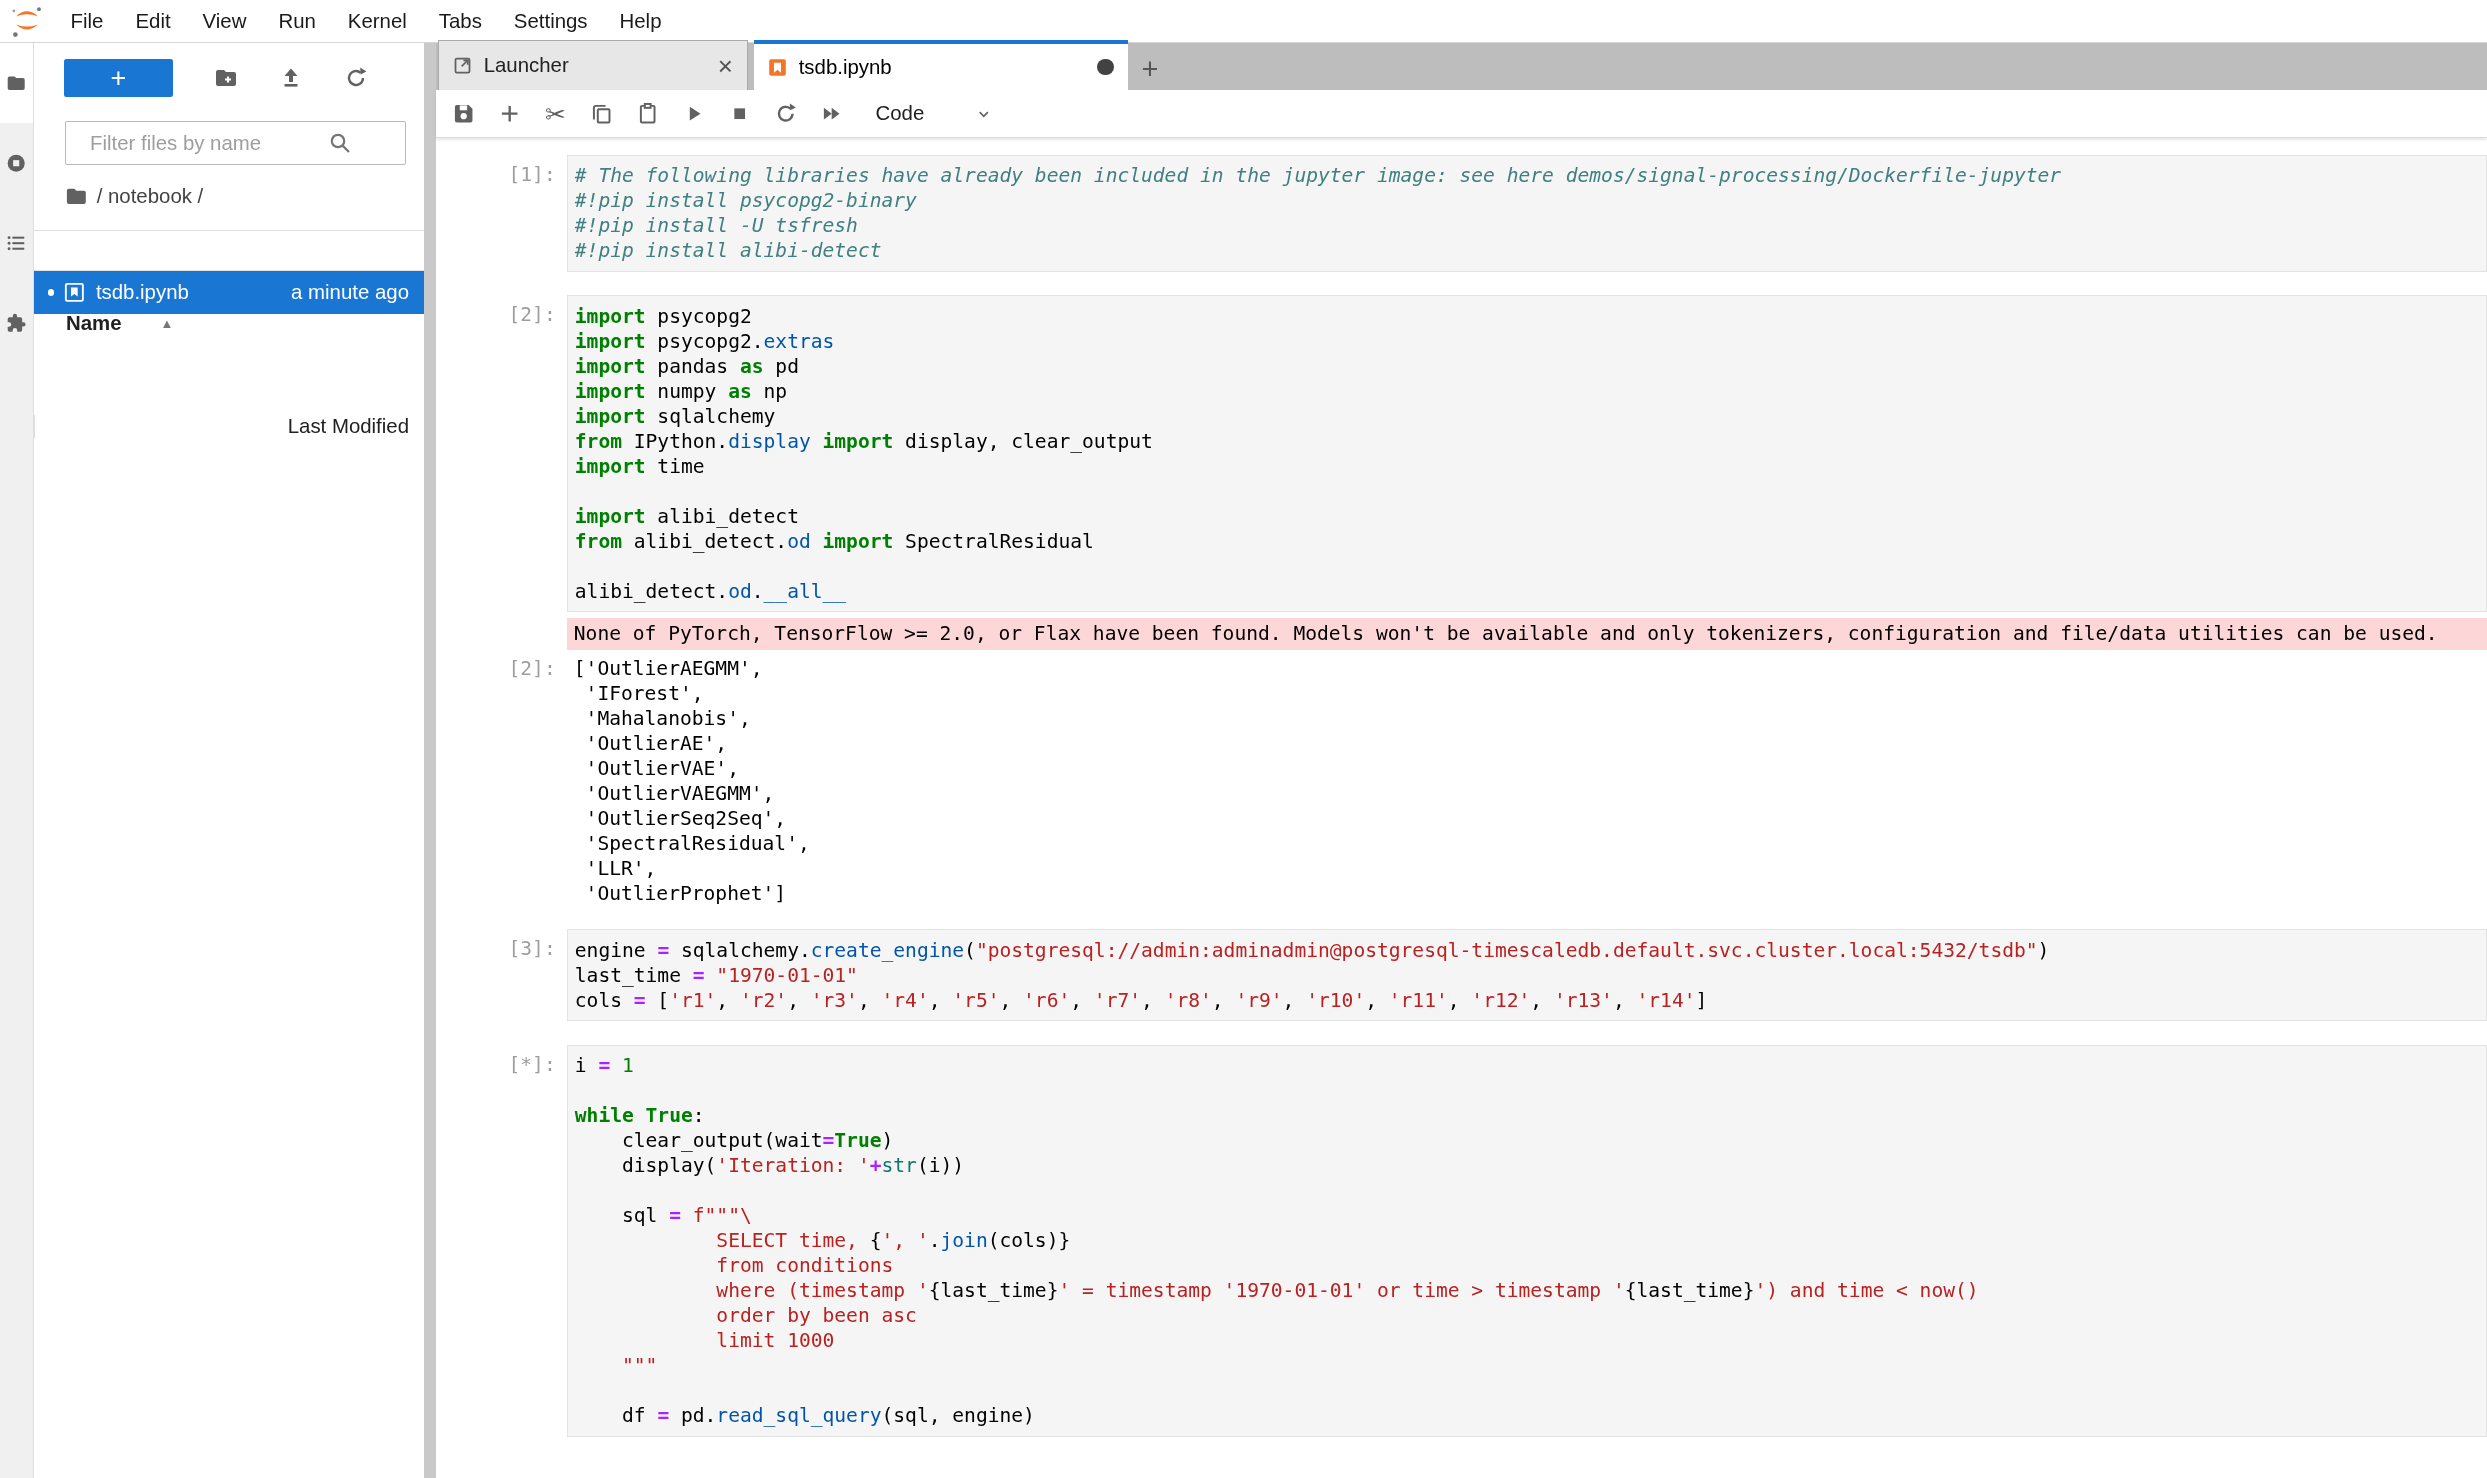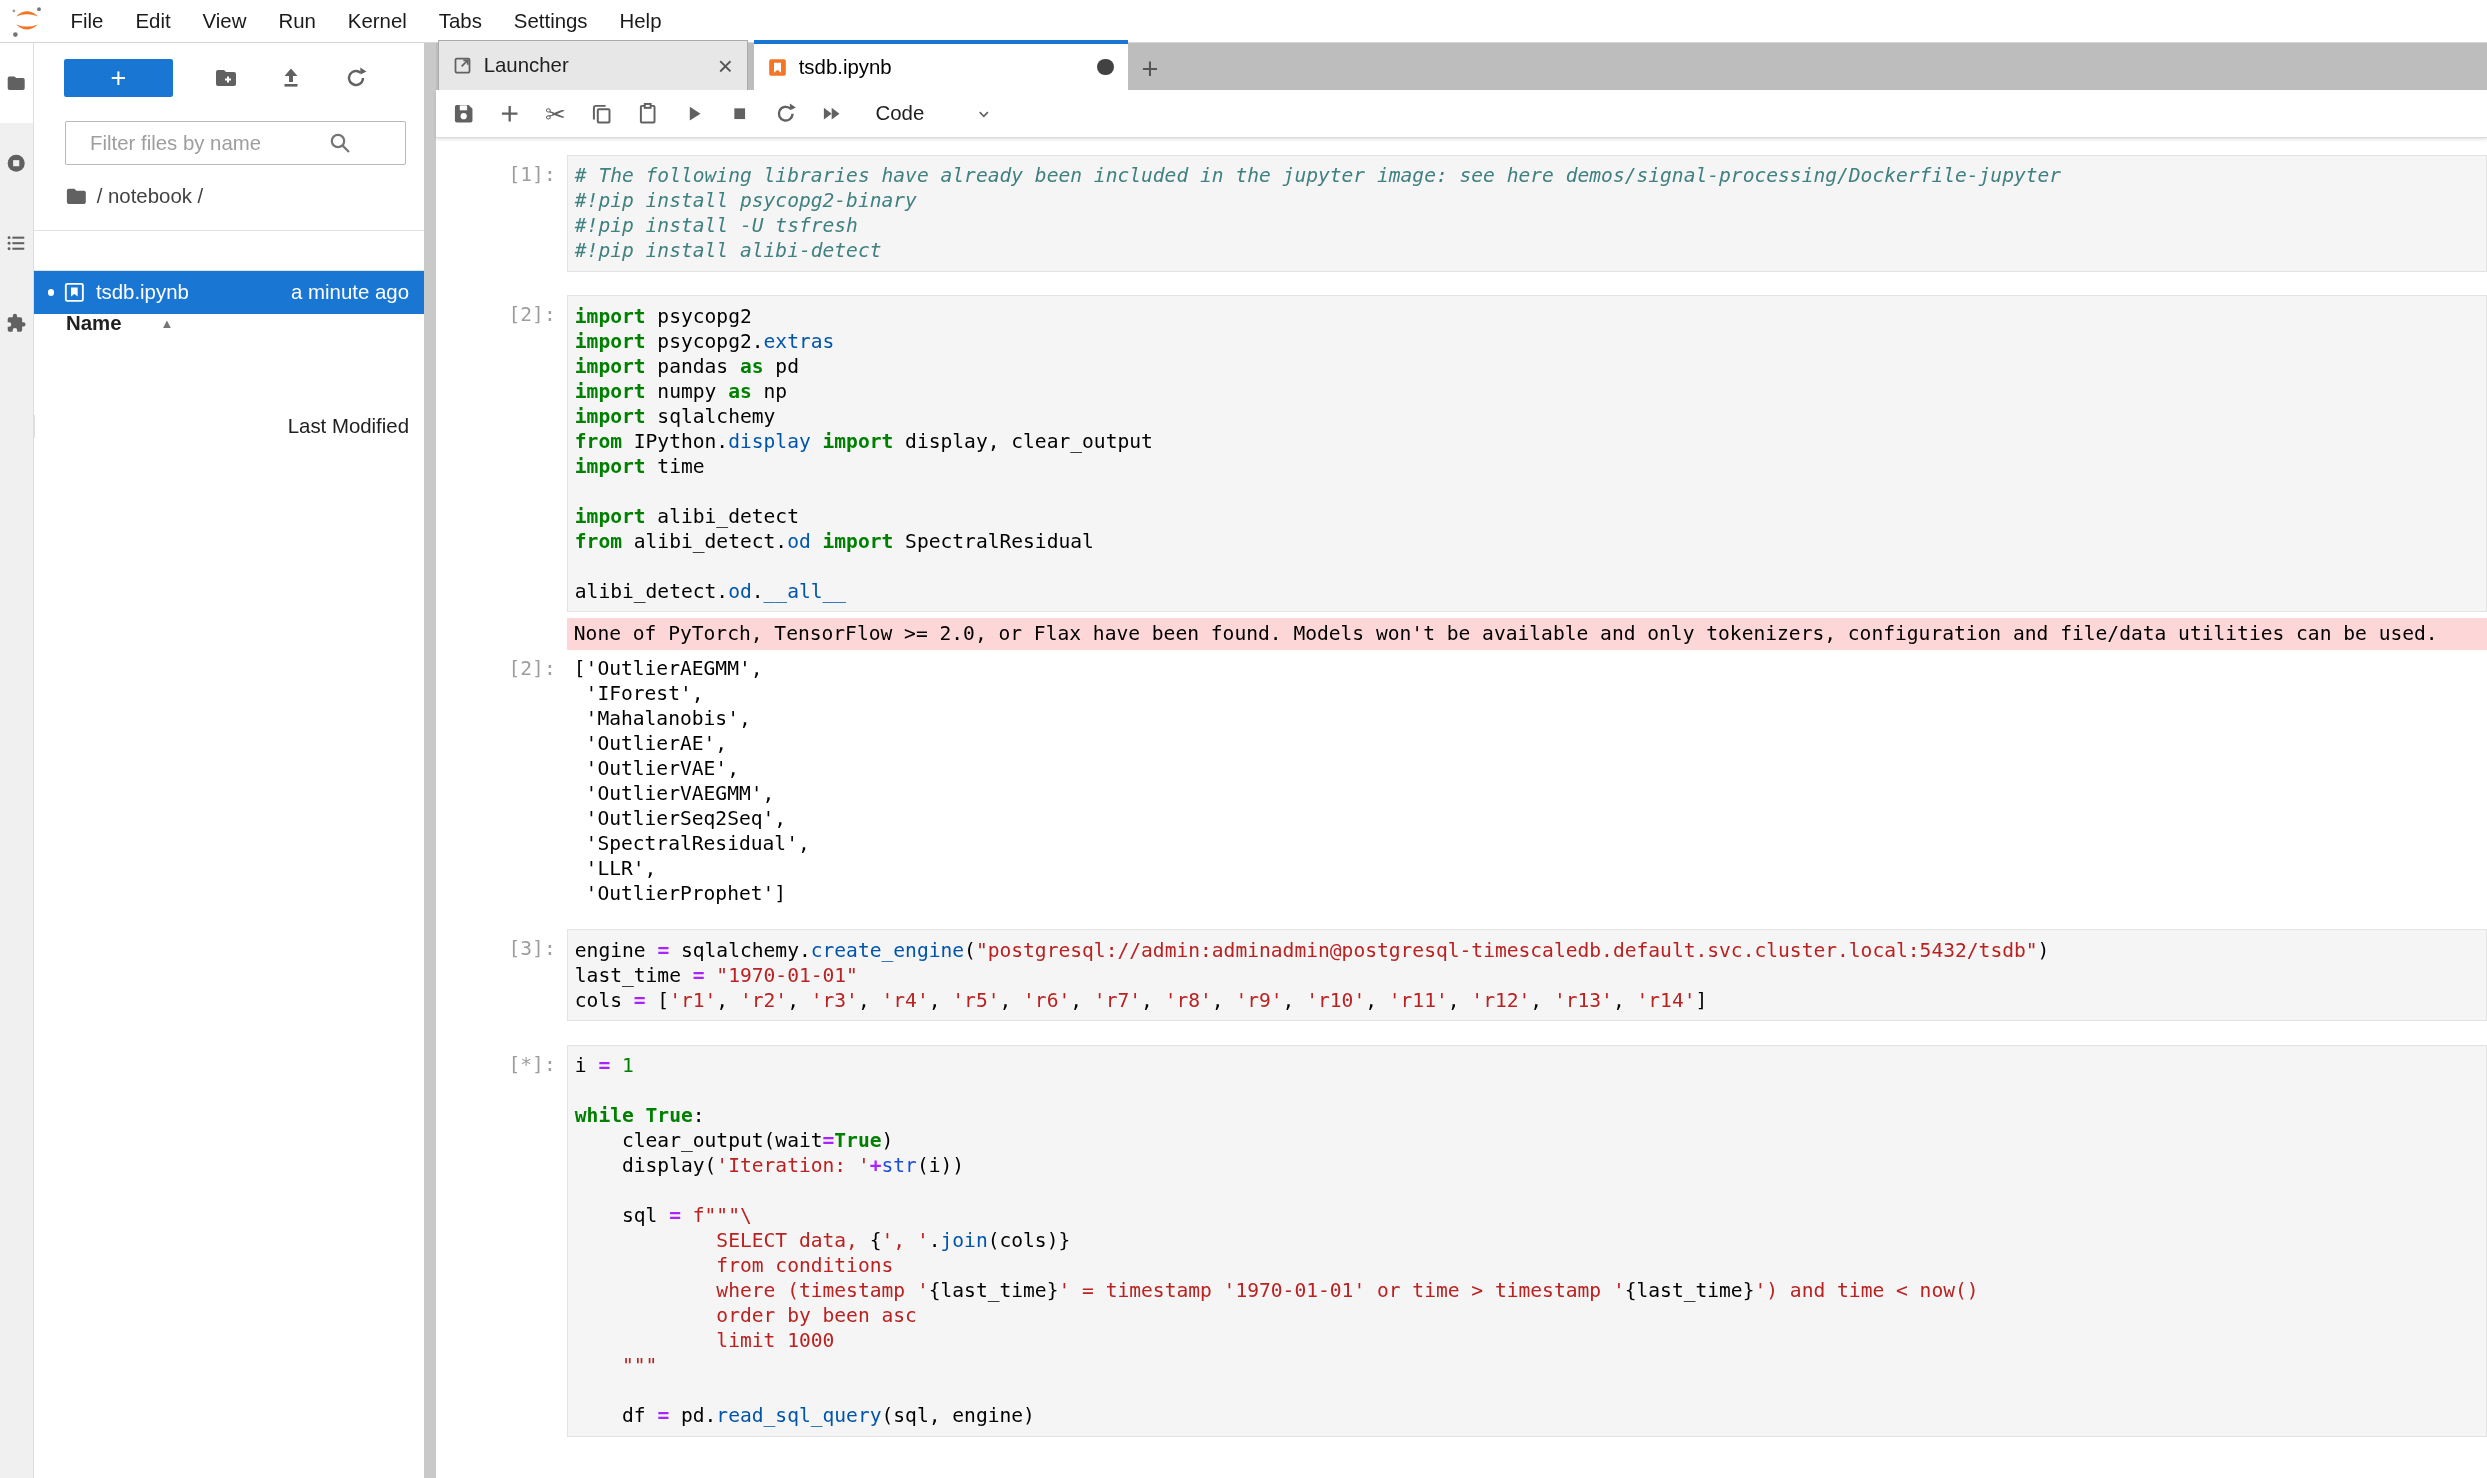--- a/index.html
+++ b/index.html
@@ -85,21 +85,21 @@
   .cell + .cell, .outrow + .cell { margin-top:23.4px; }
   .outrow { margin-top:5.3px; }
   .prompt { flex:0 0 131px; text-align:right; padding-right:11.3px; padding-top:8.3px;
             font-family:"DejaVu Sans Mono", monospace; font-size:19.6px; color:#9e9e9e;
             white-space:nowrap; }
   .outrow .prompt { padding-top:1.5px; }
   .editor { flex:1; min-width:0; background:#f5f5f5; border:0.8px solid #e3e3e3; padding:7.6px 6px 7.6px 6.8px; }
   .line { font-family:"DejaVu Sans Mono", monospace; font-size:19.6px; line-height:25px;
           white-space:pre; color:#000; }
   .tok.kw      { color:#008000; font-weight:bold; }
-  .tok.builtin { color:#1d4ed8; }
+  .tok.builtin { color:#0f766e; }
   .tok.num     { color:#008000; }
   .tok.str     { color:#ba2121; }
   .tok.com     { color:#408080; font-style:italic; }
   .tok.op      { color:#aa22ff; font-weight:bold; }
   .tok.prop    { color:#0055aa; }
   .stderr { flex:1; min-width:0; background:#fdd7d7; padding:3.8px 6.8px; }
   .result { flex:1; min-width:0; padding:0 6.8px; }
 </style>
 </head>
 <body>
@@ -356,21 +356,21 @@
         <div class="cell">
           <div class="prompt">[*]:</div>
           <div class="editor">
             <div class="line"><span class="tok plain">i </span><span class="tok op">=</span><span class="tok plain"> </span><span class="tok num">1</span></div>
             <div class="line">&nbsp;</div>
             <div class="line"><span class="tok kw">while</span><span class="tok plain"> </span><span class="tok kw">True</span><span class="tok plain">:</span></div>
             <div class="line"><span class="tok plain">    clear_output(wait</span><span class="tok op">=</span><span class="tok kw">True</span><span class="tok plain">)</span></div>
             <div class="line"><span class="tok plain">    display(</span><span class="tok str">'Iteration: '</span><span class="tok op">+</span><span class="tok builtin">str</span><span class="tok plain">(i))</span></div>
             <div class="line">&nbsp;</div>
             <div class="line"><span class="tok plain">    sql </span><span class="tok op">=</span><span class="tok plain"> </span><span class="tok str">f"""\</span></div>
-            <div class="line"><span class="tok str">            SELECT data, </span><span class="tok plain">{</span><span class="tok str">', '</span><span class="tok plain">.</span><span class="tok prop">join</span><span class="tok plain">(cols)}</span></div>
+            <div class="line"><span class="tok str">            SELECT time, </span><span class="tok plain">{</span><span class="tok str">', '</span><span class="tok plain">.</span><span class="tok prop">join</span><span class="tok plain">(cols)}</span></div>
             <div class="line"><span class="tok str">            from conditions</span></div>
             <div class="line"><span class="tok str">            where (timestamp '</span><span class="tok plain">{last_time}</span><span class="tok str">' = timestamp '1970-01-01' or time &gt; timestamp '</span><span class="tok plain">{last_time}</span><span class="tok str">') and time &lt; now()</span></div>
             <div class="line"><span class="tok str">            order by been asc</span></div>
             <div class="line"><span class="tok str">            limit 1000</span></div>
             <div class="line"><span class="tok str">    """</span></div>
             <div class="line">&nbsp;</div>
             <div class="line"><span class="tok plain">    df </span><span class="tok op">=</span><span class="tok plain"> pd.</span><span class="tok prop">read_sql_query</span><span class="tok plain">(sql, engine)</span></div>
           </div>
         </div>
       </div>

